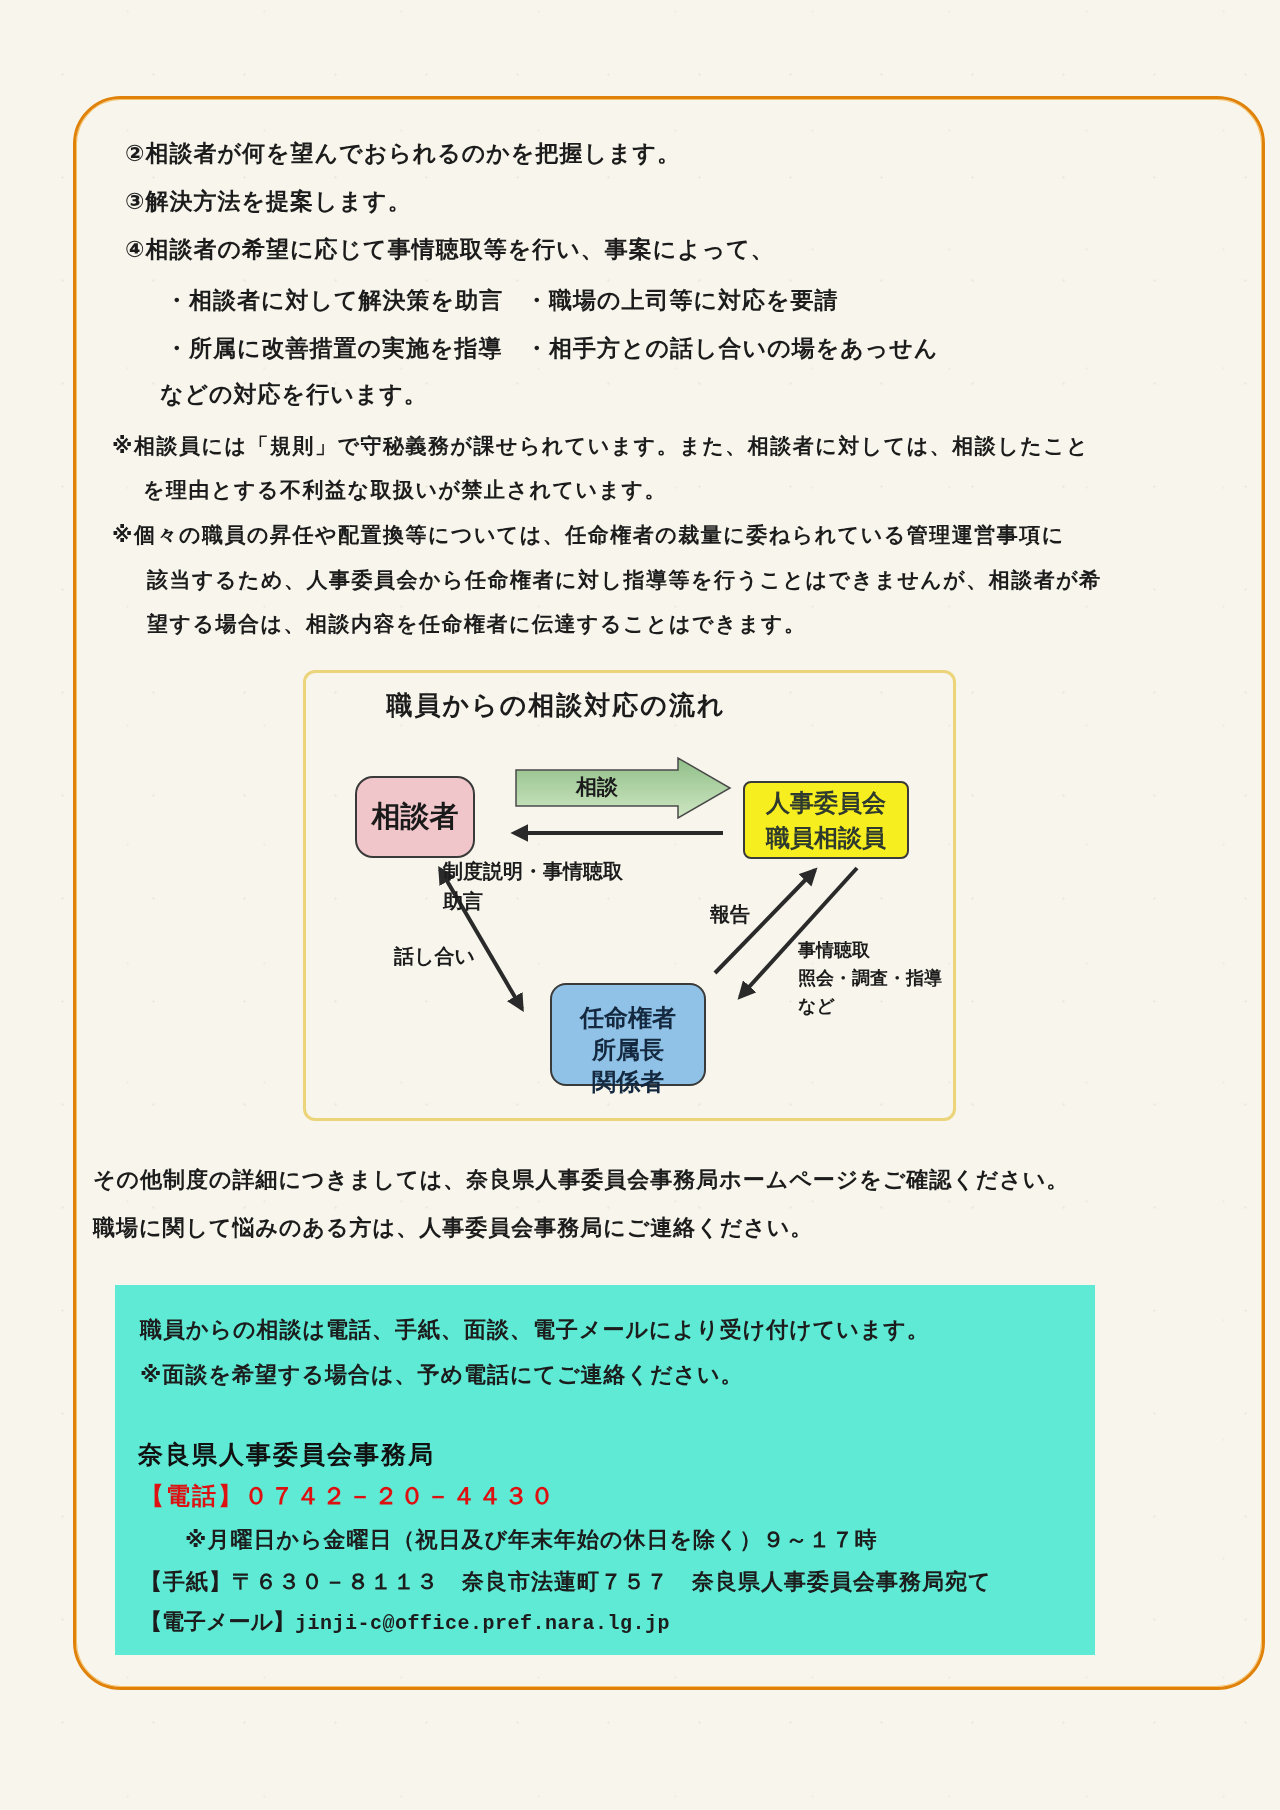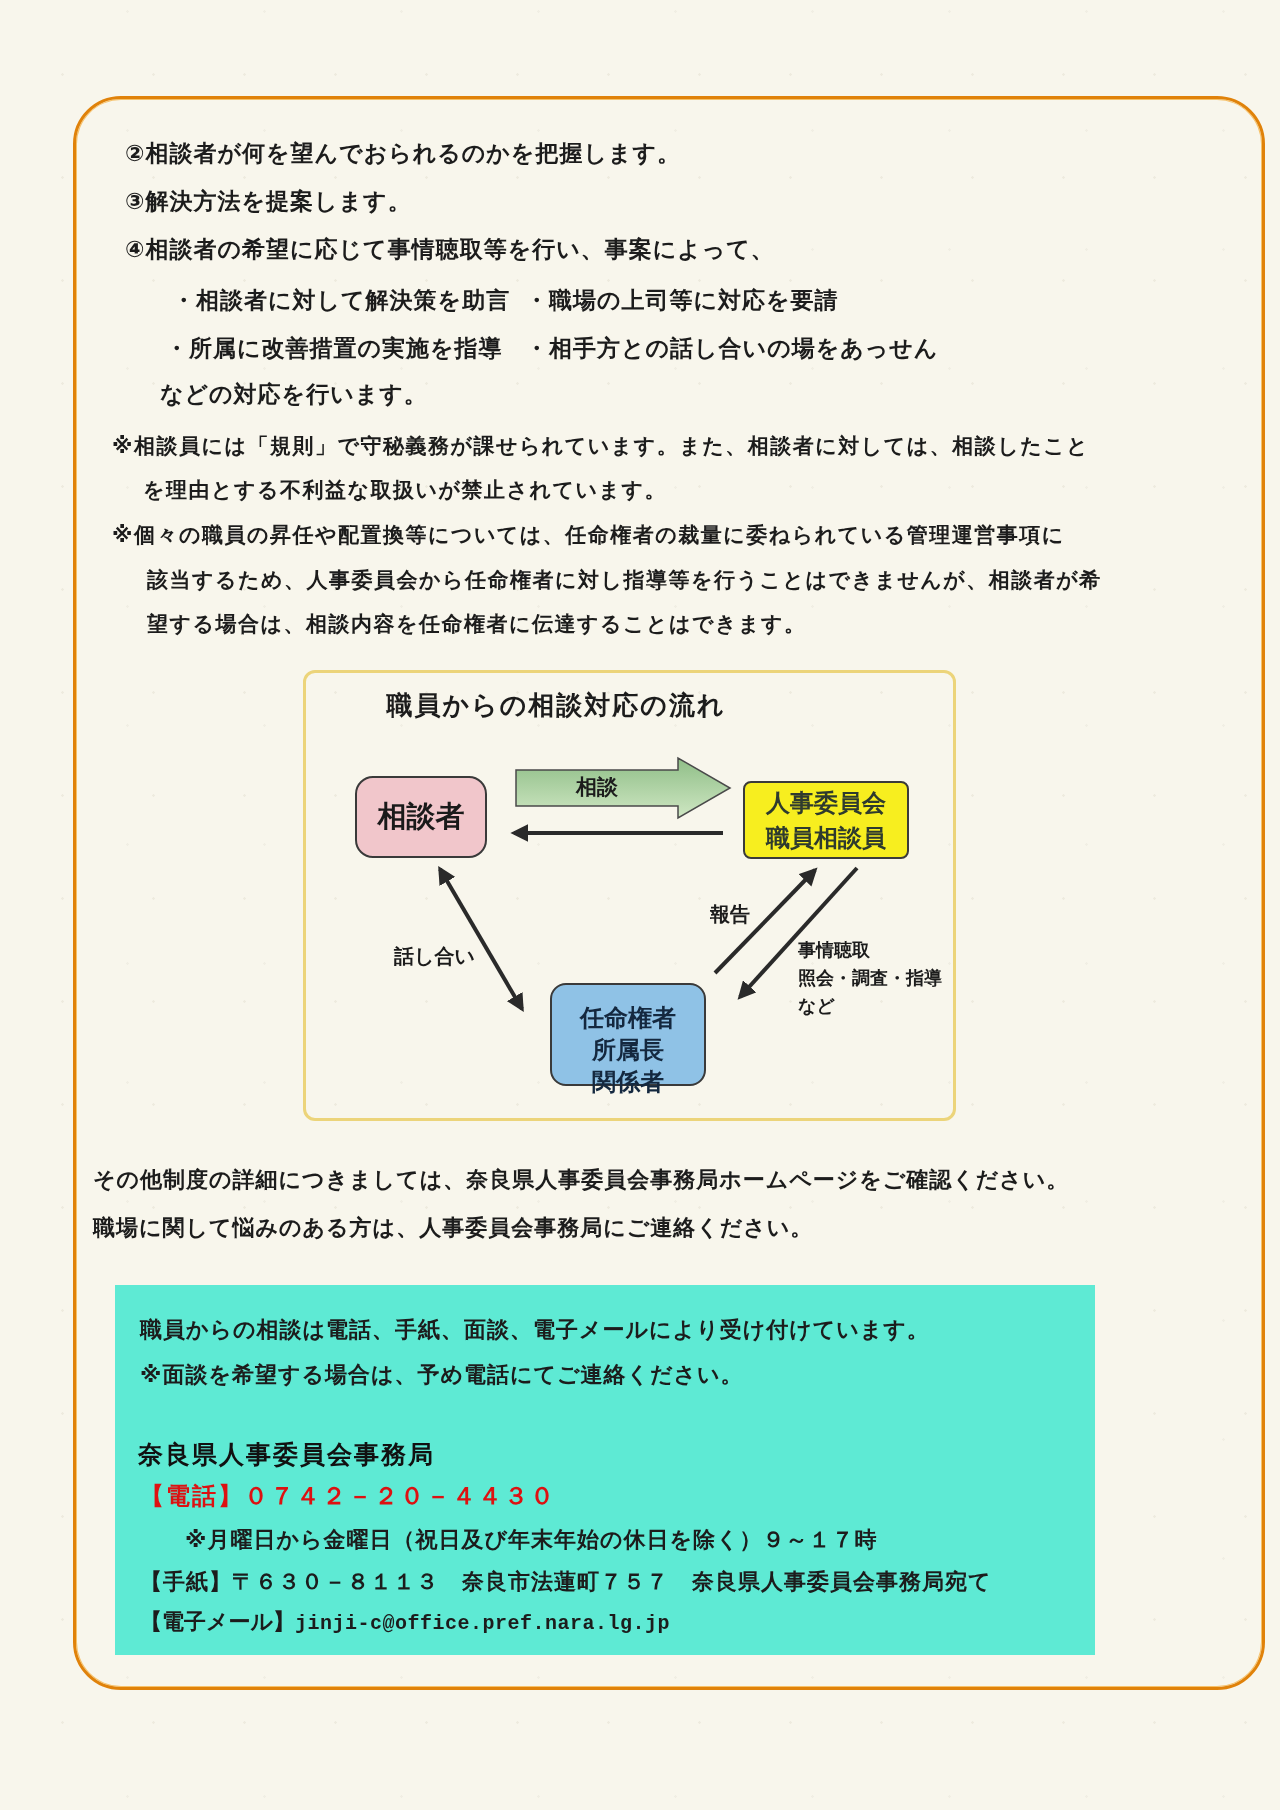--- a/index.html
+++ b/index.html
@@ -32,21 +32,21 @@
   }
   .diagram .title{
     position:absolute;left:30px;top:15px;width:440px;text-align:center;
     font-size:26px;font-weight:700;letter-spacing:2px;
   }
   .node{
     position:absolute;border:2.5px solid #3a3a3a;text-align:center;
     font-weight:700;box-sizing:border-box;
   }
   .node-pink{
-    left:49px;top:103px;width:132px;height:82px;border-radius:18px;
+    left:49px;top:103px;width:120px;height:82px;border-radius:18px;
     background:#f1c6cb;font-size:29px;line-height:77px;color:#1a1a1a;
   }
   .node-yellow{
     left:437px;top:108px;width:166px;height:78px;border-radius:8px;
     background:#f7ee1f;font-size:24px;line-height:35px;padding-top:2px;color:#2e3a2e;
   }
   .node-blue{
     left:244px;top:310px;width:156px;height:103px;border-radius:16px;
     background:#8fc2e6;font-size:24px;line-height:32px;padding-top:17px;color:#14283f;
   }
@@ -72,21 +72,21 @@
 </style>
 </head>
 <body>
 
 <div class="frame"></div>
 
 <div class="abs t-main" style="left:125px;top:138px;">②相談者が何を望んでおられるのかを把握します。</div>
 <div class="abs t-main" style="left:125px;top:186px;">③解決方法を提案します。</div>
 <div class="abs t-main" style="left:125px;top:234px;">④相談者の希望に応じて事情聴取等を行い、事案によって、</div>
 
-<div class="abs t-main" style="left:165px;top:285px;margin-left:7px;">・相談者に対して解決策を助言</div>
+<div class="abs t-main" style="left:165px;top:285px;">・相談者に対して解決策を助言</div>
 <div class="abs t-main" style="left:525px;top:285px;">・職場の上司等に対応を要請</div>
 <div class="abs t-main" style="left:165px;top:333px;">・所属に改善措置の実施を指導</div>
 <div class="abs t-main" style="left:525px;top:333px;">・相手方との話し合いの場をあっせん</div>
 <div class="abs t-main" style="left:160px;top:379px;">などの対応を行います。</div>
 
 <div class="abs t-note" style="left:112px;top:432px;">※相談員には「規則」で守秘義務が課せられています。また、相談者に対しては、相談したこと</div>
 <div class="abs t-note" style="left:143px;top:476px;text-align:right;">を理由とする不利益な取扱いが禁止されています。</div>
 <div class="abs t-note" style="left:112px;top:521px;">※個々の職員の昇任や配置換等については、任命権者の裁量に委ねられている管理運営事項に</div>
 <div class="abs t-note" style="left:147px;top:566px;">該当するため、人事委員会から任命権者に対し指導等を行うことはできませんが、相談者が希</div>
 <div class="abs t-note" style="left:147px;top:610px;">望する場合は、相談内容を任命権者に伝達することはできます。</div>
@@ -119,20 +119,24 @@
   </div>
 
   <div class="node node-blue">
     <div>任命権者</div>
     <div>所属長</div>
     <div>関係者</div>
   </div>
 
   <div class="edge-label lbl-consult">相談</div>
 
+  <div class="edge-label lbl-explain">
+    <div>制度説明・事情聴取</div>
+    <div>助言</div>
+  </div>
 
   <div class="edge-label lbl-talk">話し合い</div>
   <div class="edge-label lbl-report">報告</div>
 
   <div class="edge-label lbl-hearing">
     <div>事情聴取</div>
     <div>照会・調査・指導</div>
     <div>など</div>
   </div>
 </div>

